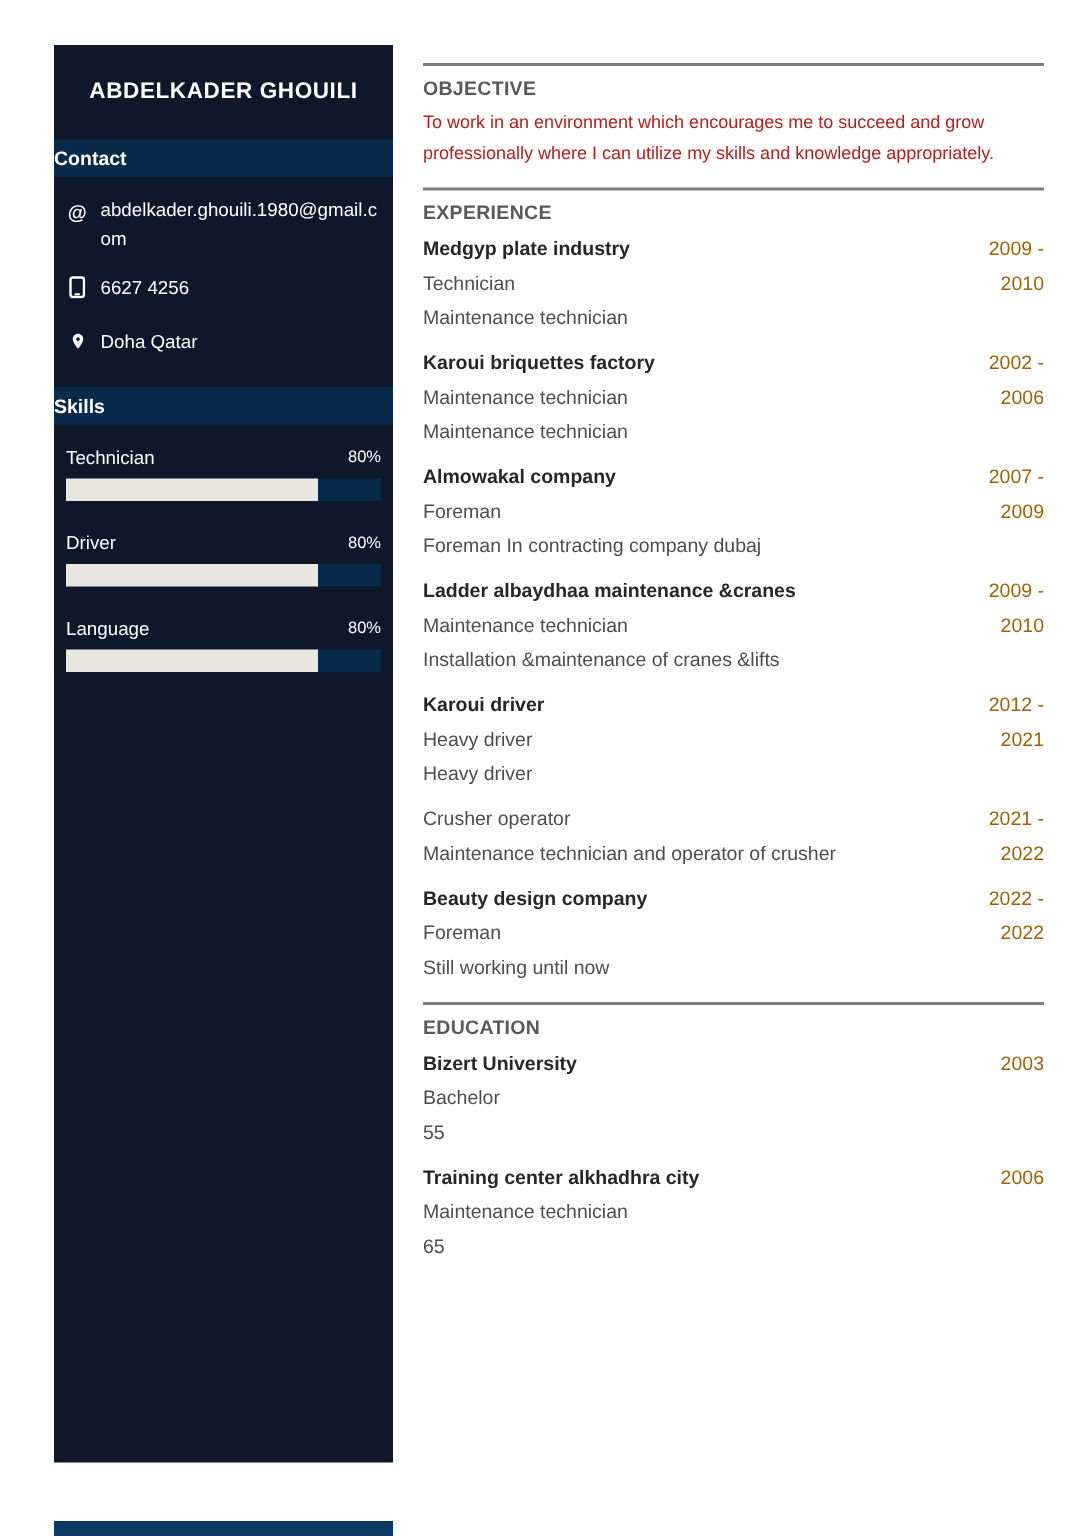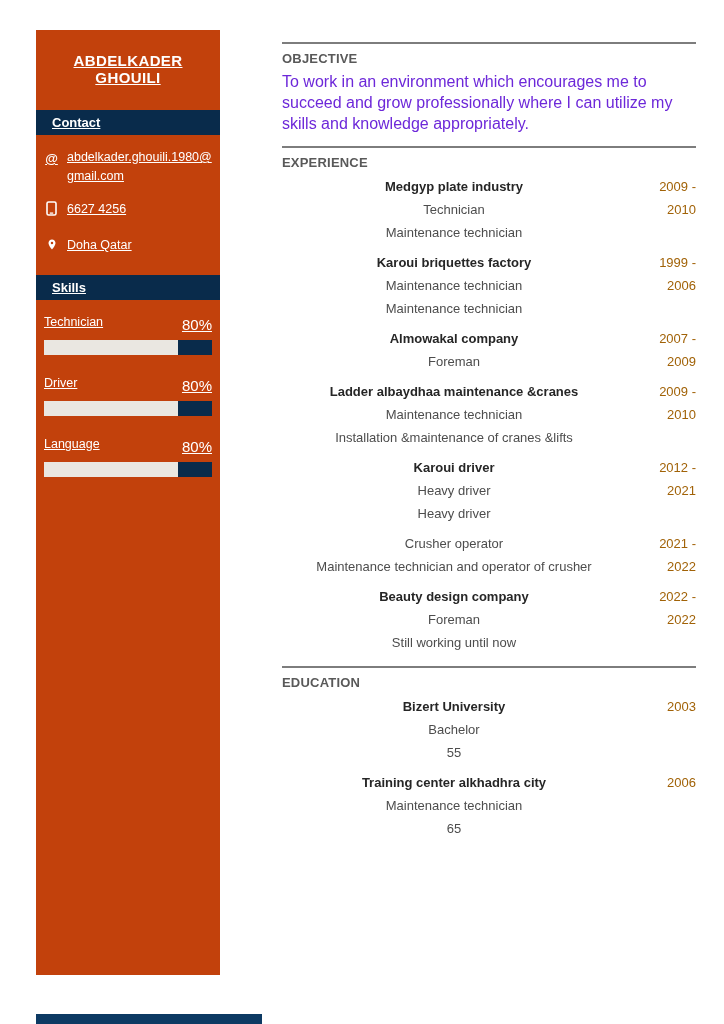--- a/index.html
+++ b/index.html
@@ -1,47 +1,47 @@
 <!DOCTYPE html>
 <html><head>
 <meta charset="utf-8">
 <style>
   * { margin:0; padding:0; box-sizing:border-box; }
   html,body { width:724px; height:1024px; background:#ffffff; font-family:"Liberation Sans", sans-serif; }
   .canvas { position:relative; width:724px; height:1024px; background:#ffffff; overflow:hidden; }
 
   
-  .sidebar { position:absolute; left:36px; top:30px; width:184px; height:945px; background:#c2410c; color:#ffffff;text-decoration:underline; }
+  .sidebar { position:absolute; left:36px; top:30px; width:226px; height:945px; background:#0f172a; color:#ffffff; }
   .sidebar-name { text-align:center; font-weight:bold; font-size:15px; letter-spacing:.4px; padding:22px 8px 24px; }
-  .side-bar-title { background:#092b4b; font-weight:bold; font-size:13px; padding:5px 16px; }
+  .side-bar-title { background:#092b4b; font-weight:bold; font-size:13px; padding:5px 0; }
   .side-group { padding:6px 0 10px; }
   .contact-item { display:flex; align-items:flex-start; gap:8px; padding:7px 8px; font-size:12.5px; line-height:19px; }
   .contact-icon { flex:0 0 15px; width:15px; text-align:center; padding-top:1px; }
   .at-glyph { font-size:13px; font-weight:bold; color:#fff; }
   .contact-text { overflow-wrap:anywhere; }
 
   .skill { padding:9px 8px 12px; }
   .skill-head { display:flex; justify-content:space-between; align-items:flex-start; margin-bottom:7px; }
   .skill-label { font-size:12.5px; }
-  .skill-pct { font-size:15px; padding-top:1px; }
+  .skill-pct { font-size:11px; padding-top:1px; }
   .skill-bar { height:15px; width:100%; background:#092b4b; }
   .skill-fill { height:100%; background:#eae7e1; }
 
   
   .page2-strip { position:absolute; left:36px; bottom:0; width:226px; height:10px; background:#0d3a63; }
 
   
   .main { position:absolute; left:282px; top:30px; width:414px; color:#4d4d4d; }
   .rule { border-top:2px solid #7d7d7d; margin:12px 0 7px; }
   .rule.first { margin-top:12px; }
   .heading { color:#595959; font-weight:bold; font-size:13px; margin-bottom:5px; letter-spacing:.2px; }
-  .objective-text { font-size:16px; color:#6d28d9; line-height:21px; margin-bottom:2px; }
+  .objective-text { font-size:12px; color:#b91c1c; line-height:21px; margin-bottom:2px; }
 
   .entry { display:flex; margin-bottom:7px; }
-  .entry-left { flex:1; padding-right:10px;text-align:center; }
+  .entry-left { flex:1; padding-right:10px; }
   .entry-right { flex:0 0 60px; text-align:right; }
   .entry-title { font-weight:bold; color:#262626; font-size:13px; line-height:23px; }
   .entry-line { color:#4d4d4d; font-size:13px; line-height:23px; }
   .entry-date { color:#a16207; font-size:13px; line-height:23px; }
 </style>
 </head>
 <body>
 
 <div class="canvas">
 
@@ -138,29 +138,30 @@
             </div>
           </div>
 
           <div class="entry">
             <div class="entry-left">
               <div class="entry-title">Karoui briquettes factory</div>
               <div class="entry-line">Maintenance technician</div>
               <div class="entry-line">Maintenance technician</div>
             </div>
             <div class="entry-right">
-              <div class="entry-date">1999 -</div>
+              <div class="entry-date">2002 -</div>
               <div class="entry-date">2006</div>
             </div>
           </div>
 
           <div class="entry">
             <div class="entry-left">
               <div class="entry-title">Almowakal company</div>
               <div class="entry-line">Foreman</div>
+              <div class="entry-line">Foreman In contracting company dubaj</div>
             </div>
             <div class="entry-right">
               <div class="entry-date">2007 -</div>
               <div class="entry-date">2009</div>
             </div>
           </div>
 
           <div class="entry">
             <div class="entry-left">
               <div class="entry-title">Ladder albaydhaa maintenance &amp;cranes</div>

